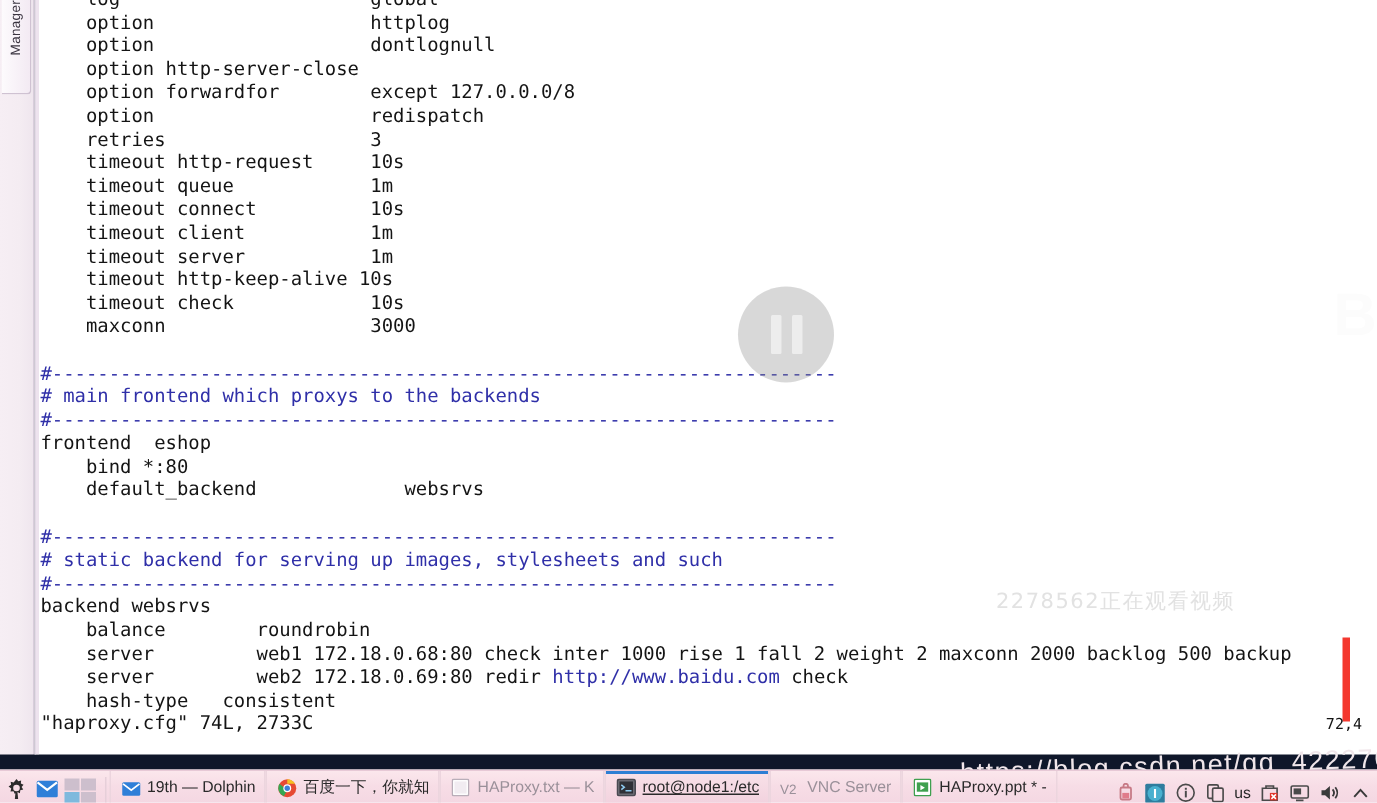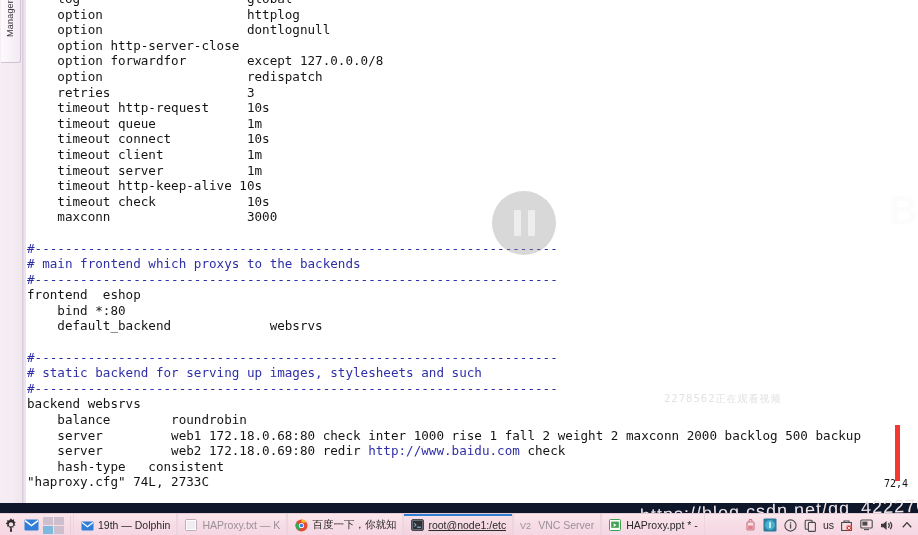--- a/index.html
+++ b/index.html
@@ -74,21 +74,21 @@
   
   .pause-overlay{
     position:absolute;left:468px;top:191px;width:64px;height:64px;
     border-radius:50%;background:rgba(140,140,140,0.34);
     display:flex;align-items:center;justify-content:center;gap:7px;
   }
   .pause-overlay i{display:block;width:7px;height:26px;background:rgba(255,255,255,0.55);border-radius:1px;}
 
   .viewer-watermark{
     position:absolute;left:640px;top:392px;
-    font-size:10px;color:#e2e2e2;
+    font-size:14px;color:#e2e2e2;
     letter-spacing:1px;
     font-family:"DejaVu Sans",sans-serif;
     white-space:nowrap;
   }
   .faint-wm{
     position:absolute;left:865px;top:188px;
     font-size:40px;color:#fcfcfc;font-weight:bold;
     white-space:nowrap;letter-spacing:2px;
   }
   .csdn-wm{
@@ -115,21 +115,21 @@
   }
   .statusbar .ready{position:absolute;left:2px;top:1px;}
   .st-right{position:absolute;right:3px;top:1px;display:flex;gap:1px;}
   .st-right span{white-space:nowrap;}
 
   
   .taskbar{
     position:absolute;left:0;top:513px;width:918px;height:22px;
     background:linear-gradient(to bottom,#fbe7ec 0%,#f7dde6 45%,#f4d7e2 100%);
     border-top:1px solid #e7c9d6;
-    display:flex;align-items:center;
+    display:flex;align-items:flex-end;
   }
   .tb-launcher{width:20px;height:20px;margin-left:1px;display:flex;align-items:center;justify-content:center;}
   .tb-showdesk{width:20px;height:20px;display:flex;align-items:center;justify-content:center;}
   .tb-pager{display:grid;grid-template-columns:10px 10px;grid-template-rows:8px 8px;gap:1px;margin:0 4px 0 2px;}
   .tb-pager i{display:block;background:#cdbfcd;}
   .tb-pager i.act{background:#7fb9dd;}
 
   .tb-sep{width:1px;height:18px;background:#e6cfd9;margin:0 2px;}
 
   .tasks{display:flex;align-items:stretch;height:22px;flex:1;min-width:0;}
@@ -228,41 +228,41 @@
     <div class="tasks" id="tasks">
         <div class="task">
           <span class="tico">
             <svg width="13" height="11" viewBox="0 0 13 11">
               <rect x="0.5" y="1.5" width="12" height="9" rx="1" fill="#2f7fd8"></rect>
               <path d="M1 2.6l5.5 4.2L12 2.6" fill="none" stroke="#fff" stroke-width="1.2"></path>
             </svg>
           </span>
           <span class="tlabel">19th — Dolphin</span>
         </div>
-        <div class="task dim">
-          <span class="tico">
-            <svg width="12" height="12" viewBox="0 0 12 12">
-              <rect x="0.5" y="0.5" width="11" height="11" rx="1" fill="#fdfdfd" stroke="#b9aeb9"></rect>
-              <rect x="2" y="2" width="8" height="8" fill="#f1ecf1"></rect>
-            </svg>
-          </span>
-          <span class="tlabel">HAProxy.txt — K</span>
-        </div>
         <div class="task">
           <span class="tico">
             <svg width="13" height="13" viewBox="0 0 13 13">
               <circle cx="6.5" cy="6.5" r="6" fill="#e64a33"></circle>
               <path d="M6.5.5A6 6 0 0 1 11.7 3.5H6.5z" fill="#f5c022"></path>
               <path d="M1.3 3.5A6 6 0 0 0 4.2 11.9L6.5 7.8z" fill="#35a853"></path>
               <circle cx="6.5" cy="6.5" r="2.6" fill="#fff"></circle>
               <circle cx="6.5" cy="6.5" r="1.8" fill="#3d7fd8"></circle>
             </svg>
           </span>
           <span class="tlabel">百度一下，你就知</span>
         </div>
+        <div class="task dim">
+          <span class="tico">
+            <svg width="12" height="12" viewBox="0 0 12 12">
+              <rect x="0.5" y="0.5" width="11" height="11" rx="1" fill="#fdfdfd" stroke="#b9aeb9"></rect>
+              <rect x="2" y="2" width="8" height="8" fill="#f1ecf1"></rect>
+            </svg>
+          </span>
+          <span class="tlabel">HAProxy.txt — K</span>
+        </div>
         <div class="task active">
           <span class="tico">
             <svg width="13" height="12" viewBox="0 0 13 12">
               <rect x="0.5" y="0.5" width="12" height="11" rx="1.5" fill="#6a6a72" stroke="#4a4a52"></rect>
               <rect x="2" y="2" width="9" height="8" fill="#2f3036"></rect>
               <path d="M3.2 4.2l2 1.6-2 1.6" fill="none" stroke="#8ecbf0" stroke-width="1"></path>
               <path d="M6 8.2h4" stroke="#8ecbf0" stroke-width="1"></path>
             </svg>
           </span>
           <span class="tlabel">root@node1:/etc</span>

